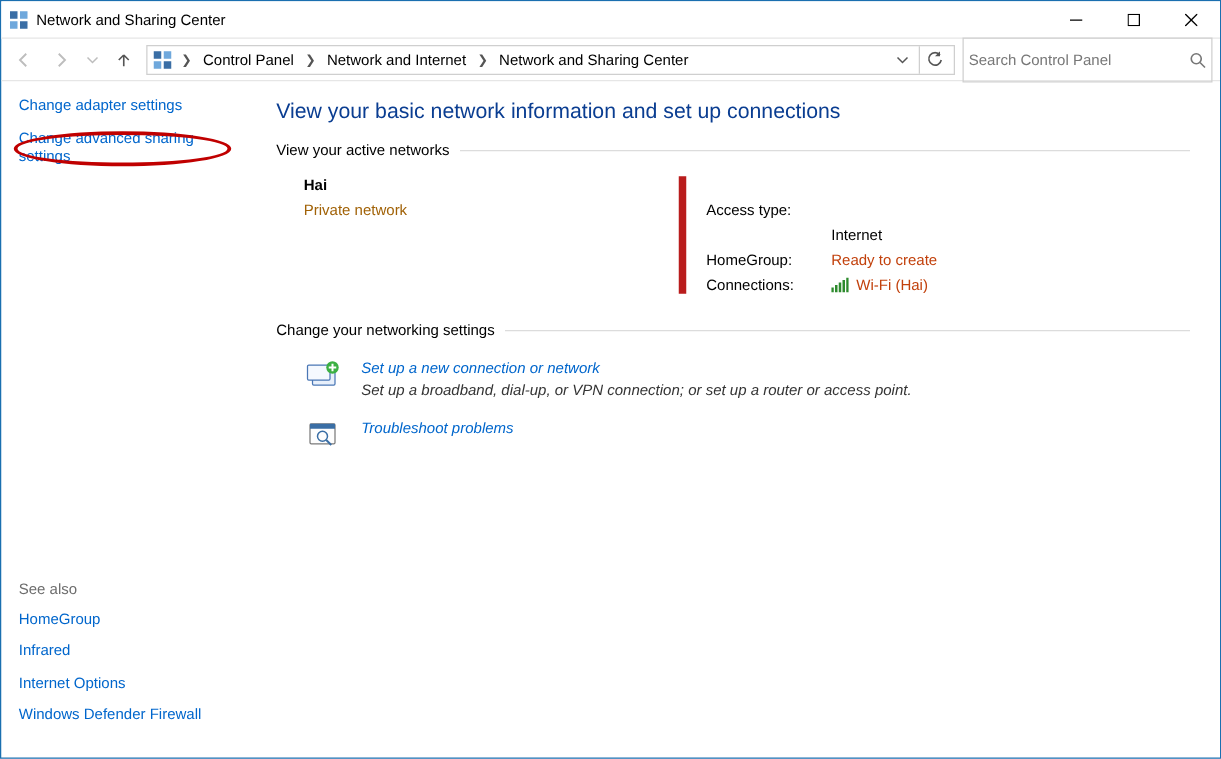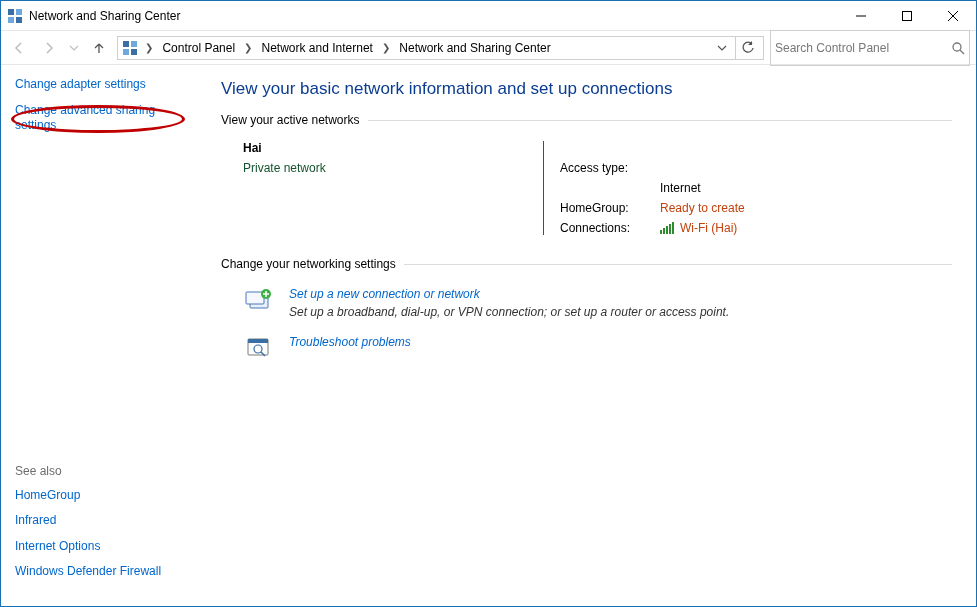--- a/index.html
+++ b/index.html
@@ -127,23 +127,23 @@
   }
   .section-hd .hline { flex:1; height:1px; background:#dcdcdc; }
   .section-hd span { color:#000; }
 
   .net-row {
     display:flex;
     padding: 4px 0 18px 22px;
   }
   .net-left { width: 300px; }
   .net-left .net-name { font-weight:600; }
-  .net-left .net-type { color:#14532d; margin-top:6px; }
+  .net-left .net-type { color:#a16207; margin-top:6px; }
   .net-right {
-    border-left:1px solid #b91c1c;
+    border-left:6px solid #b91c1c;
     padding-left: 16px;
     display:grid;
     grid-template-columns: 100px auto;
     row-gap: 6px;
     align-items:center;
   }
   .lbl { color:#000; }
   .val { color:#000;margin-top:40px; }
   .link { color:#c2410c; cursor:pointer; }
   .conn-cell { display:flex; align-items:center; gap:6px; }

